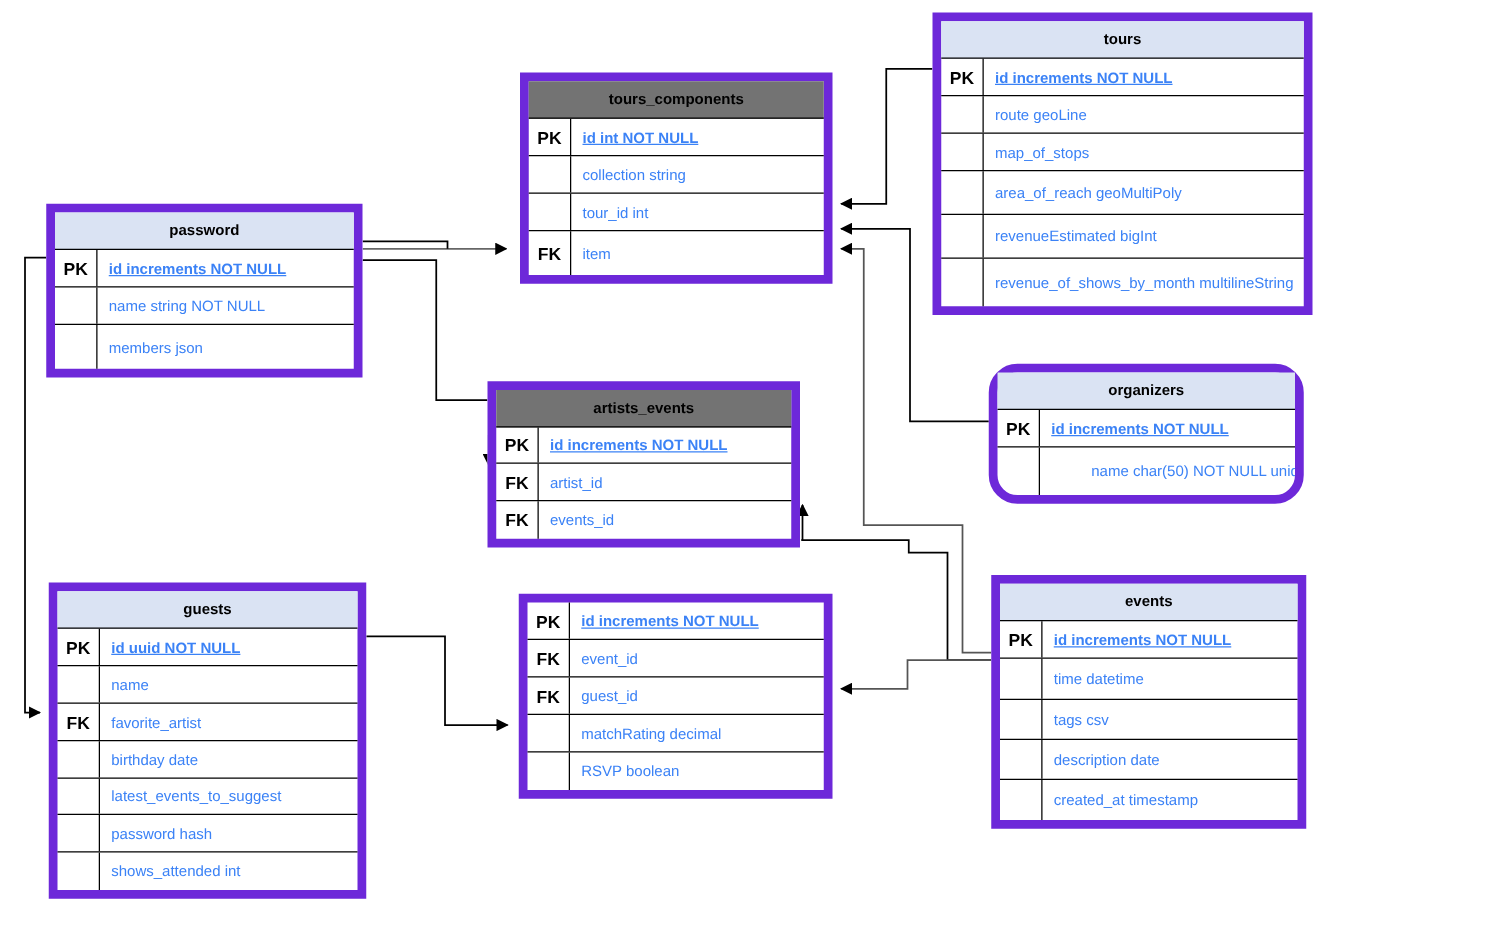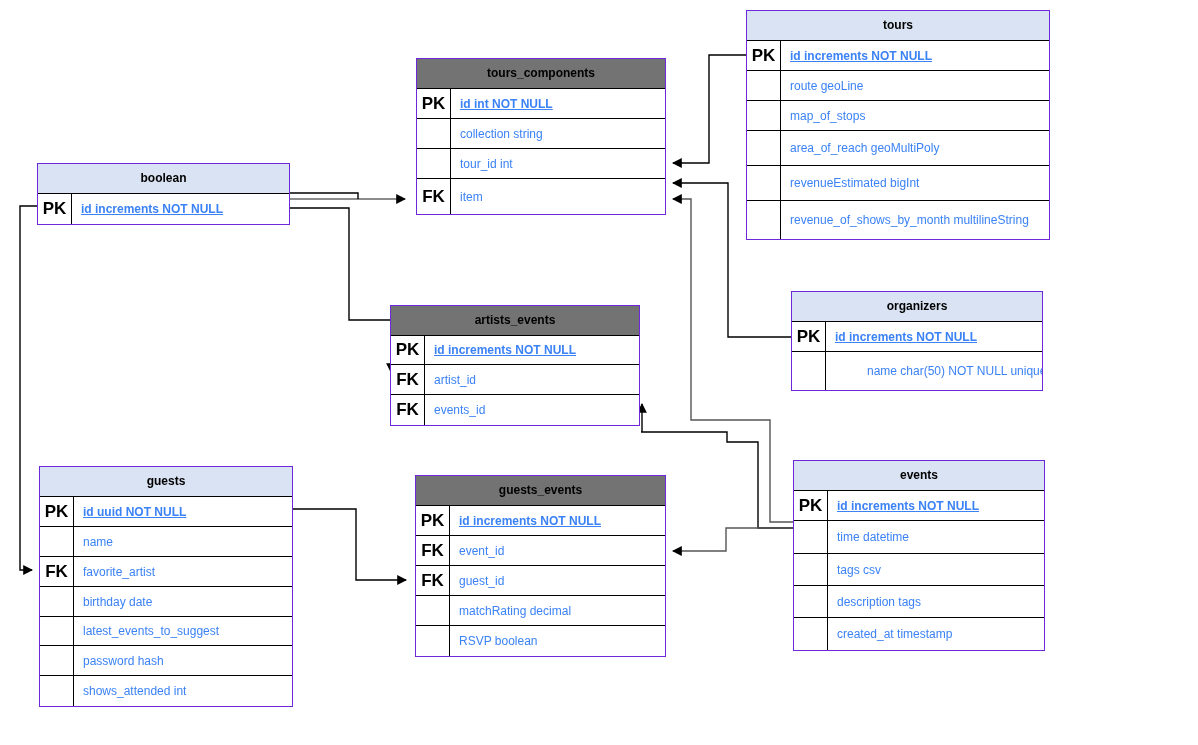--- a/index.html
+++ b/index.html
@@ -26,21 +26,21 @@
     position: absolute;
     left: 0; top: 0;
     width: 1198px;
     height: 745px;
     pointer-events: none;
     z-index: 1;
   }
   .entity {
     position: absolute;
     box-sizing: border-box;
-    border: 1px solid #6d28d9;
+    border: 7px solid #6d28d9;
     background: #ffffff;
     z-index: 2;
   }
   .entity-title {
     box-sizing: border-box;
     height: 30px;
     line-height: 28px;
     text-align: center;
     font-size: 12px;
     font-weight: bold;
@@ -60,21 +60,21 @@
   }
   .attr-row:last-child { border-bottom: none; }
   .attr-key {
     box-sizing: border-box;
     width: 34px;
     min-width: 34px;
     height: 100%;
     display: flex;
     align-items: center;
     justify-content: center;
-    font-size: 17px;
+    font-size: 14px;
     font-weight: bold;
     color: #000000;
     border-right: 1px solid #000000;
   }
   .attr-key.empty { border-right: 1px solid #000000; }
   .attr-name {
     box-sizing: border-box;
     flex: 1;
     padding-left: 9px;
     font-size: 12px;
@@ -169,42 +169,50 @@
         <div class="attr-row" style="height: 30px;">
           <div class="attr-key empty"></div>
           <div class="attr-name">tour_id int</div>
         </div>
         <div class="attr-row" style="height: 35px;">
           <div class="attr-key">FK</div>
           <div class="attr-name">item</div>
         </div>
       </div>
       <div class="entity blue" style="left: 37px; top: 163px; width: 253px;">
-        <div class="entity-title">boolean</div>
-        <div class="attr-row pk" style="height: 30px;">
-          <div class="attr-key">PK</div>
-          <div class="attr-name">id increments NOT NULL</div>
+        <div class="entity-title">password</div>
+        <div class="attr-row pk" style="height: 30px;">
+          <div class="attr-key">PK</div>
+          <div class="attr-name">id increments NOT NULL</div>
+        </div>
+        <div class="attr-row" style="height: 30px;">
+          <div class="attr-key empty"></div>
+          <div class="attr-name">name string NOT NULL</div>
+        </div>
+        <div class="attr-row" style="height: 35px;">
+          <div class="attr-key empty"></div>
+          <div class="attr-name">members json</div>
         </div>
       </div>
       <div class="entity gray" style="left: 390px; top: 305px; width: 250px;">
         <div class="entity-title">artists_events</div>
         <div class="attr-row pk" style="height: 29px;">
           <div class="attr-key">PK</div>
           <div class="attr-name">id increments NOT NULL</div>
         </div>
         <div class="attr-row" style="height: 30px;">
           <div class="attr-key">FK</div>
           <div class="attr-name">artist_id</div>
         </div>
         <div class="attr-row" style="height: 30px;">
           <div class="attr-key">FK</div>
           <div class="attr-name">events_id</div>
         </div>
       </div>
-      <div class="entity blue" style="left: 791px; top: 291px; width: 252px;">
+      <div class="entity blue" style="left: 791px; top: 291px; width: 252px; border-radius: 23px;">
         <div class="entity-title">organizers</div>
         <div class="attr-row pk" style="height: 30px;">
           <div class="attr-key">PK</div>
           <div class="attr-name">id increments NOT NULL</div>
         </div>
         <div class="attr-row" style="height: 38px; gap: 32px;">
           <div class="attr-key empty"></div>
           <div class="attr-name">name char(50) NOT NULL unique</div>
         </div>
       </div>
@@ -233,21 +241,20 @@
         <div class="attr-row" style="height: 30px;">
           <div class="attr-key empty"></div>
           <div class="attr-name">password hash</div>
         </div>
         <div class="attr-row" style="height: 30px;">
           <div class="attr-key empty"></div>
           <div class="attr-name">shows_attended int</div>
         </div>
       </div>
       <div class="entity gray" style="left: 415px; top: 475px; width: 251px;">
-        <div class="entity-title">guests_events</div>
         <div class="attr-row pk" style="height: 30px;">
           <div class="attr-key">PK</div>
           <div class="attr-name">id increments NOT NULL</div>
         </div>
         <div class="attr-row" style="height: 30px;">
           <div class="attr-key">FK</div>
           <div class="attr-name">event_id</div>
         </div>
         <div class="attr-row" style="height: 30px;">
           <div class="attr-key">FK</div>
@@ -271,21 +278,21 @@
         <div class="attr-row" style="height: 33px;">
           <div class="attr-key empty"></div>
           <div class="attr-name">time datetime</div>
         </div>
         <div class="attr-row" style="height: 32px;">
           <div class="attr-key empty"></div>
           <div class="attr-name">tags csv</div>
         </div>
         <div class="attr-row" style="height: 32px;">
           <div class="attr-key empty"></div>
-          <div class="attr-name">description tags</div>
+          <div class="attr-name">description date</div>
         </div>
         <div class="attr-row" style="height: 32px;">
           <div class="attr-key empty"></div>
           <div class="attr-name">created_at timestamp</div>
         </div>
       </div>
     </div>
 </div>
 
 </body></html>

